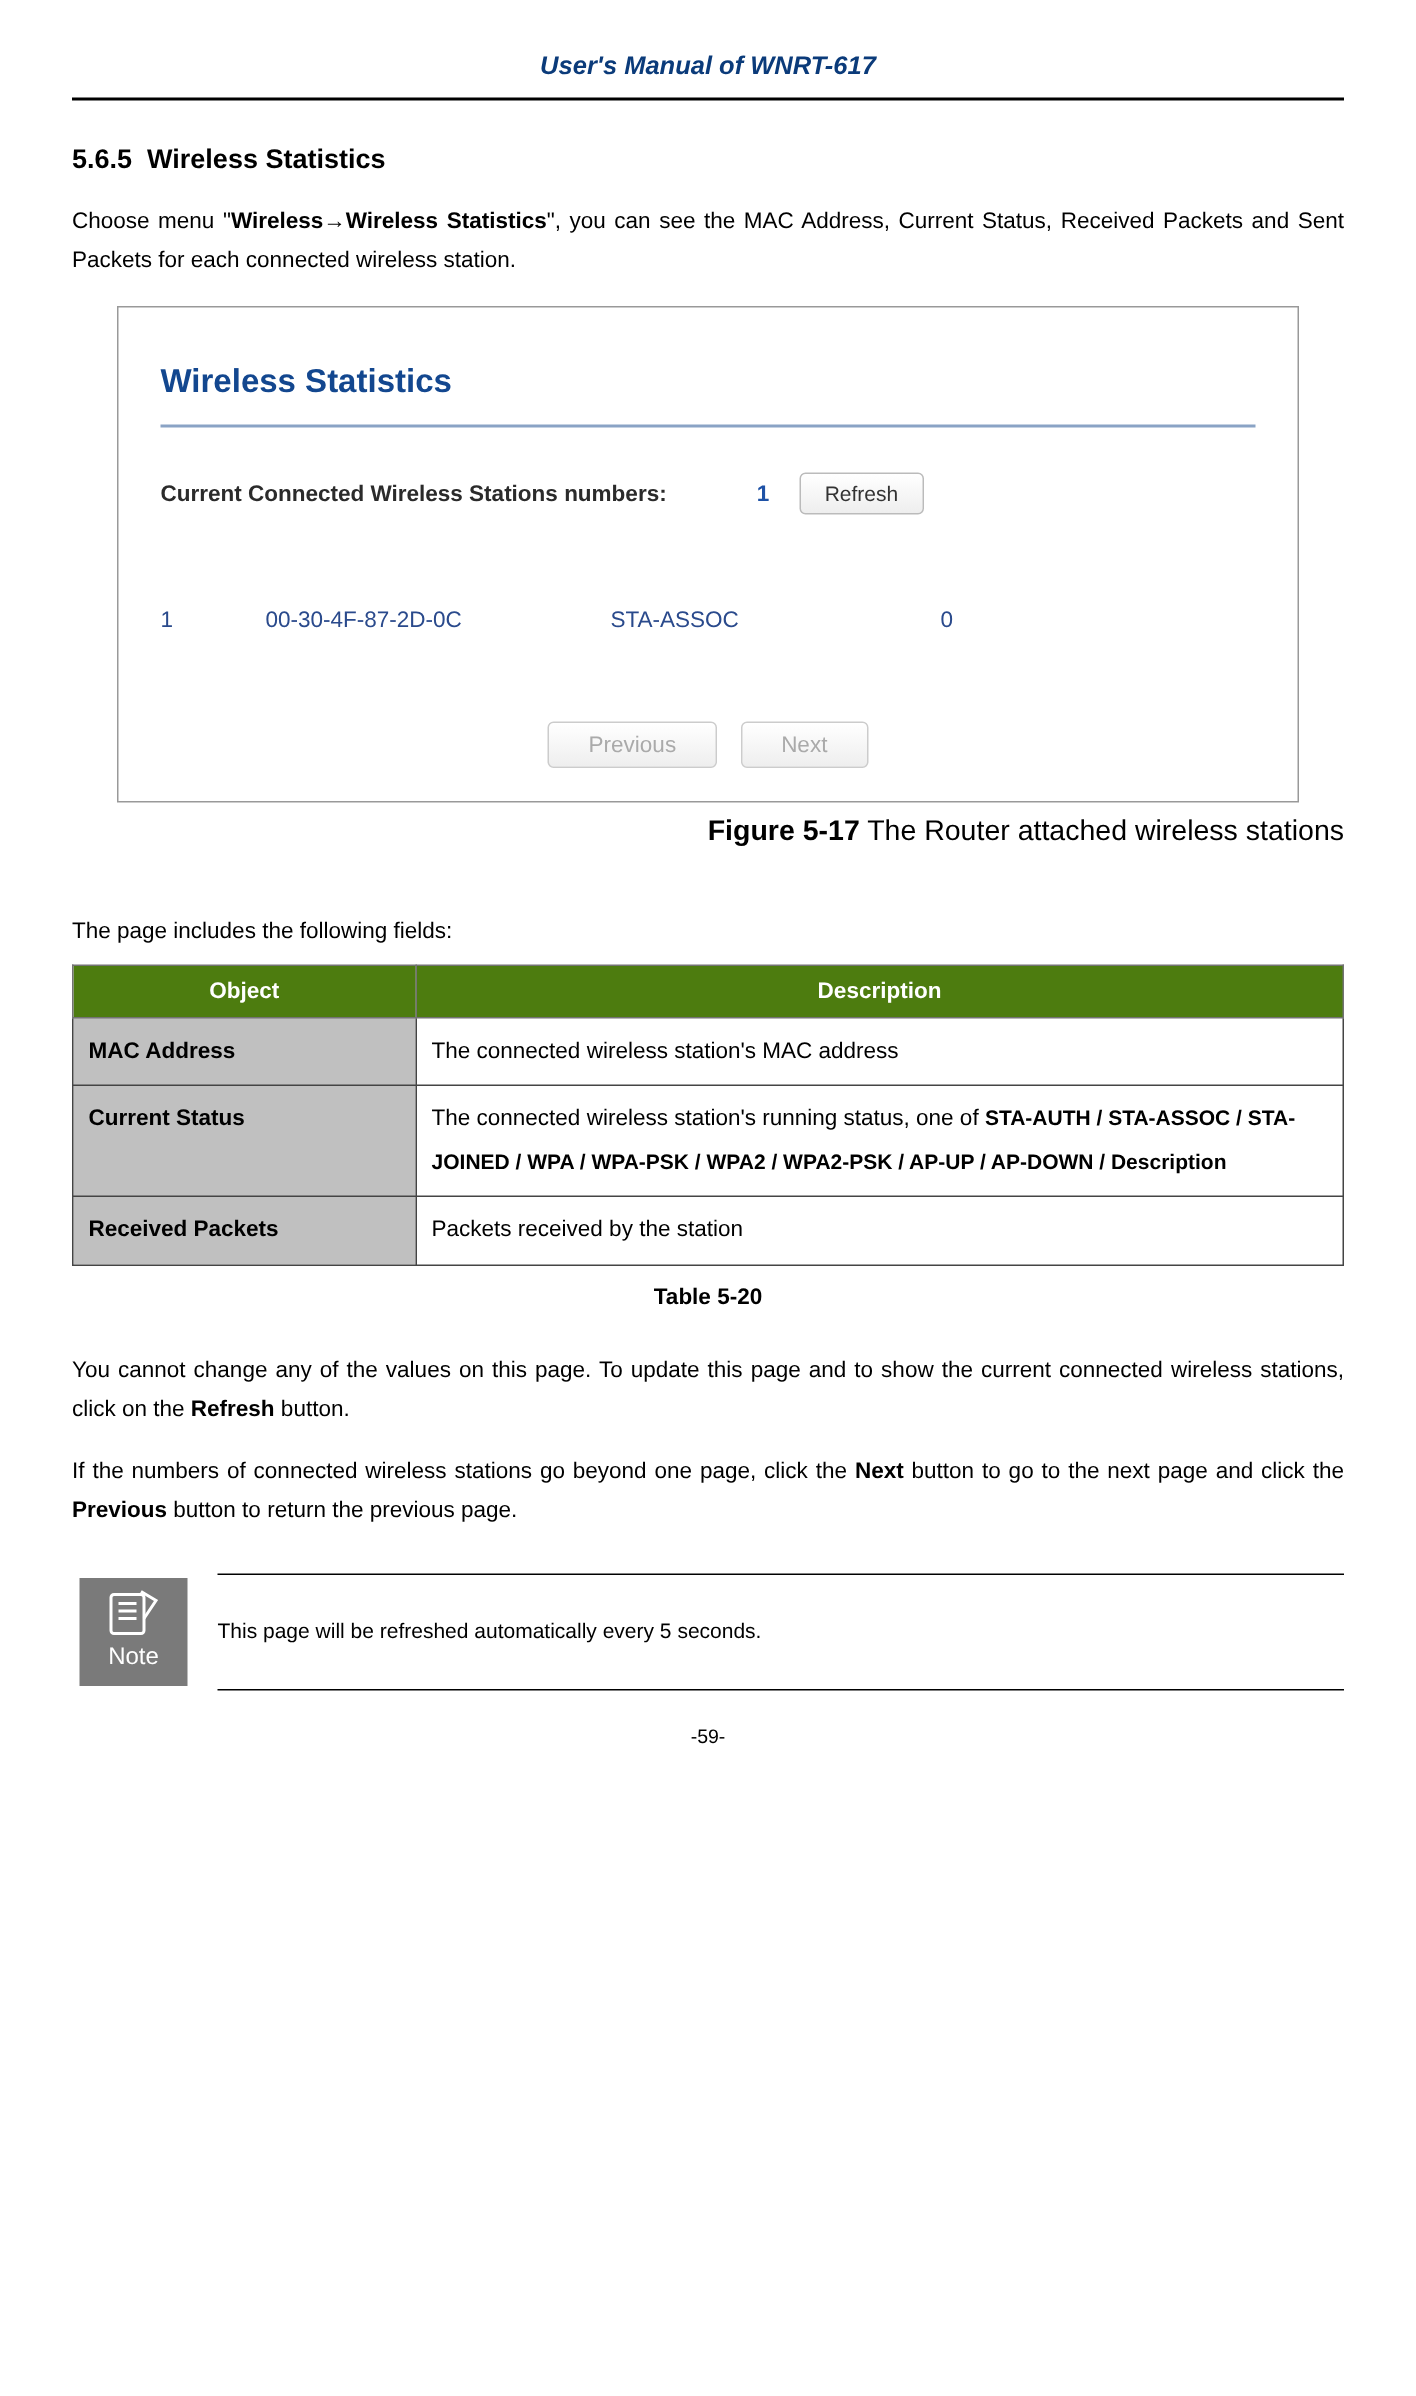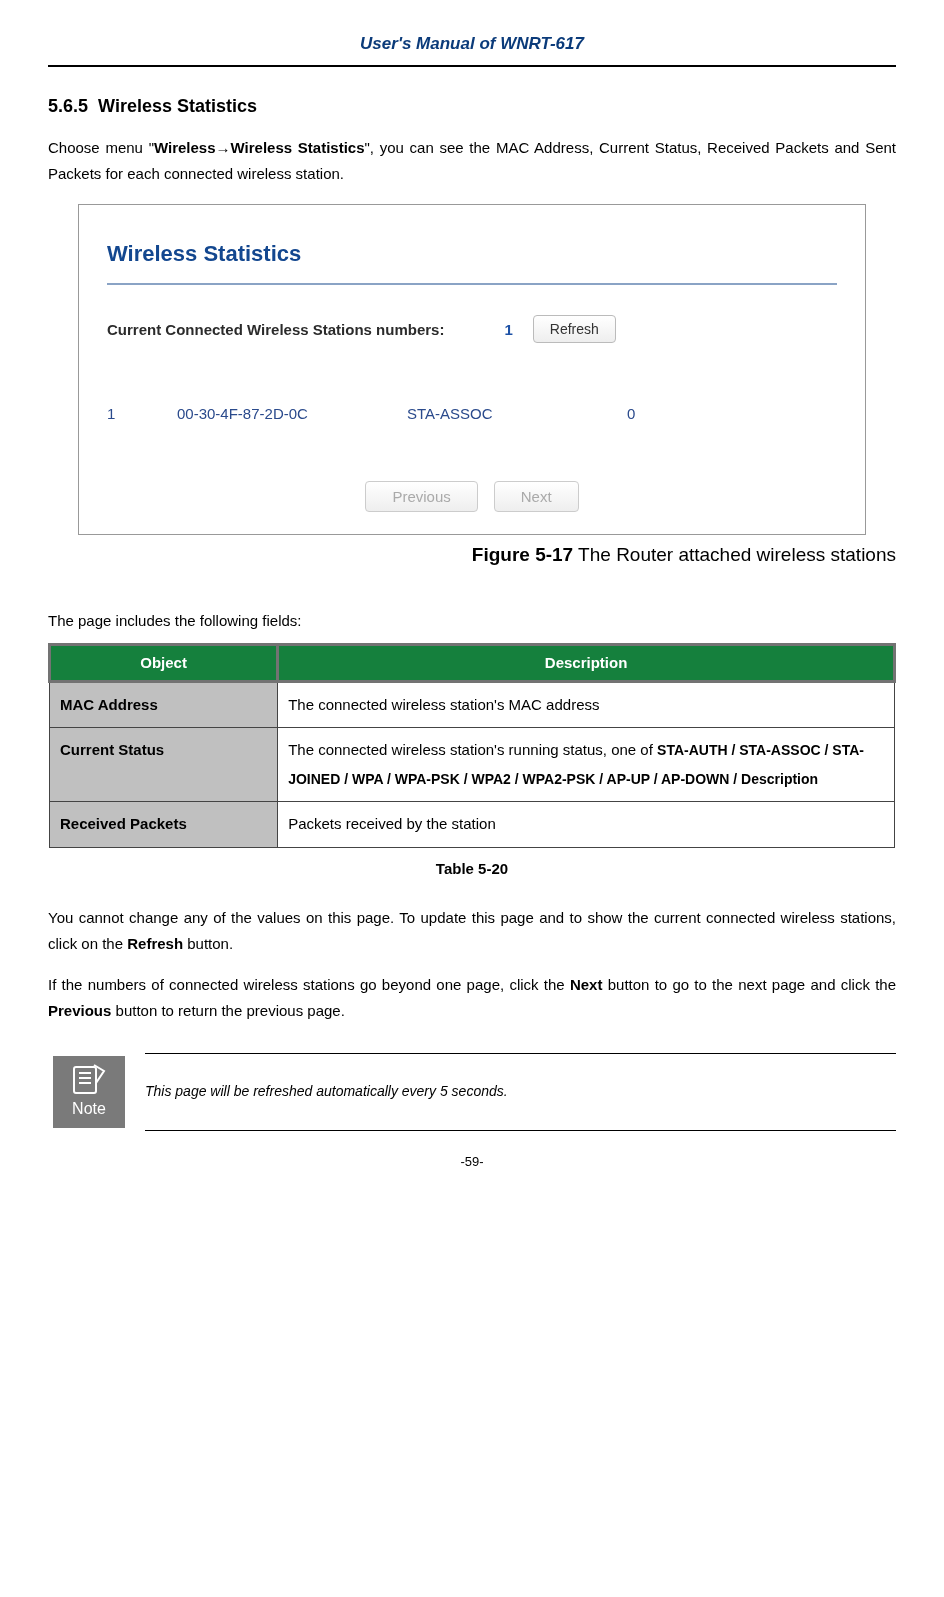--- a/index.html
+++ b/index.html
@@ -92,26 +92,26 @@
     font-size:19px;
   }
   .figure-caption .bold { font-weight:bold; }
   .fields-intro { margin-bottom:10px; }
   .def-table {
     border-collapse: collapse;
     width: 100%;
     margin-bottom: 2px;
   }
   .def-table th {
-    background:#15803d;
+    background:#4d7c0f;
     color:#fff;
     font-weight:bold;
     text-align:center;
     padding:4px;
-    border:3px solid #737373;
+    border:1px solid #737373;
     font-size:15px;
   }
   .def-table td {
     border:1px solid #444;
     padding:8px 10px;
     vertical-align: top;
     font-size:15px;
     line-height:1.9;
   }
   .def-table td.obj {
@@ -144,21 +144,20 @@
     font-size:16px;
     flex-shrink:0;
   }
   .note-icon svg { display:block; }
   .note-text-wrap {
     flex:1;
     border-top:1px solid #000;
     border-bottom:1px solid #000;
     padding: 26px 0;
     font-size:14px;
-    font-style:italic;
   }
   .page-num {
     text-align:center;
     font-size:13px;
     margin-top: 20px;
   }
 </style>
 </head>
 <body>
 

